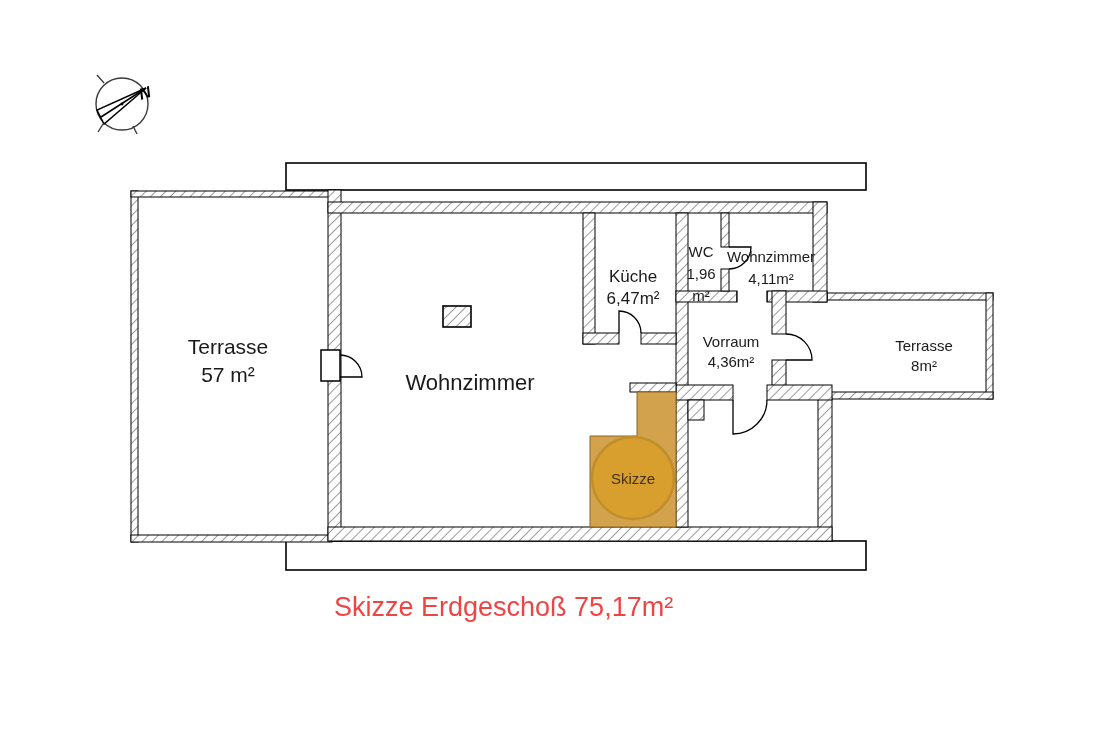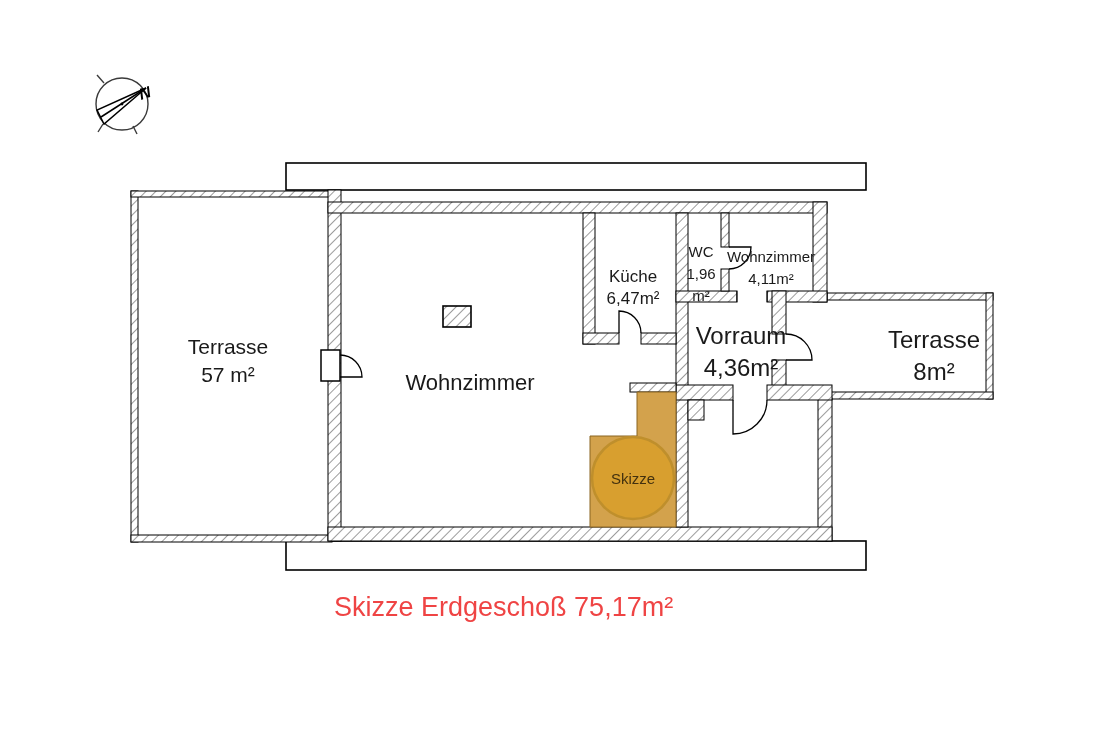--- a/index.html
+++ b/index.html
@@ -8,21 +8,21 @@
     font-family:"Liberation Sans", sans-serif;color:#1a1a1a;overflow:hidden;
   }
   #plan-svg{position:absolute;left:0;top:0;}
   .room-label{
     position:absolute;transform:translate(-50%,-50%);
     text-align:center;white-space:nowrap;color:#1a1a1a;line-height:1.32;
   }
   .room-label span{display:block;}
   .fs22{font-size:22px;}
   .fs21{font-size:21px;}
-  .fs20{font-size:24px;margin-left:10px;}
+  .fs20{font-size:15px;}
   .fs17{font-size:17px;margin-top:17px;}
   .fs15{font-size:15px;line-height:1.45;margin-top:12px;}
   .stiege-label{font-size:15px;color:#43310f;}
   #caption{
     position:absolute;left:334px;top:592px;font-size:27px;color:#ef4444;
     white-space:nowrap;letter-spacing:0px;
   }
 </style>
 </head>
 <body>

